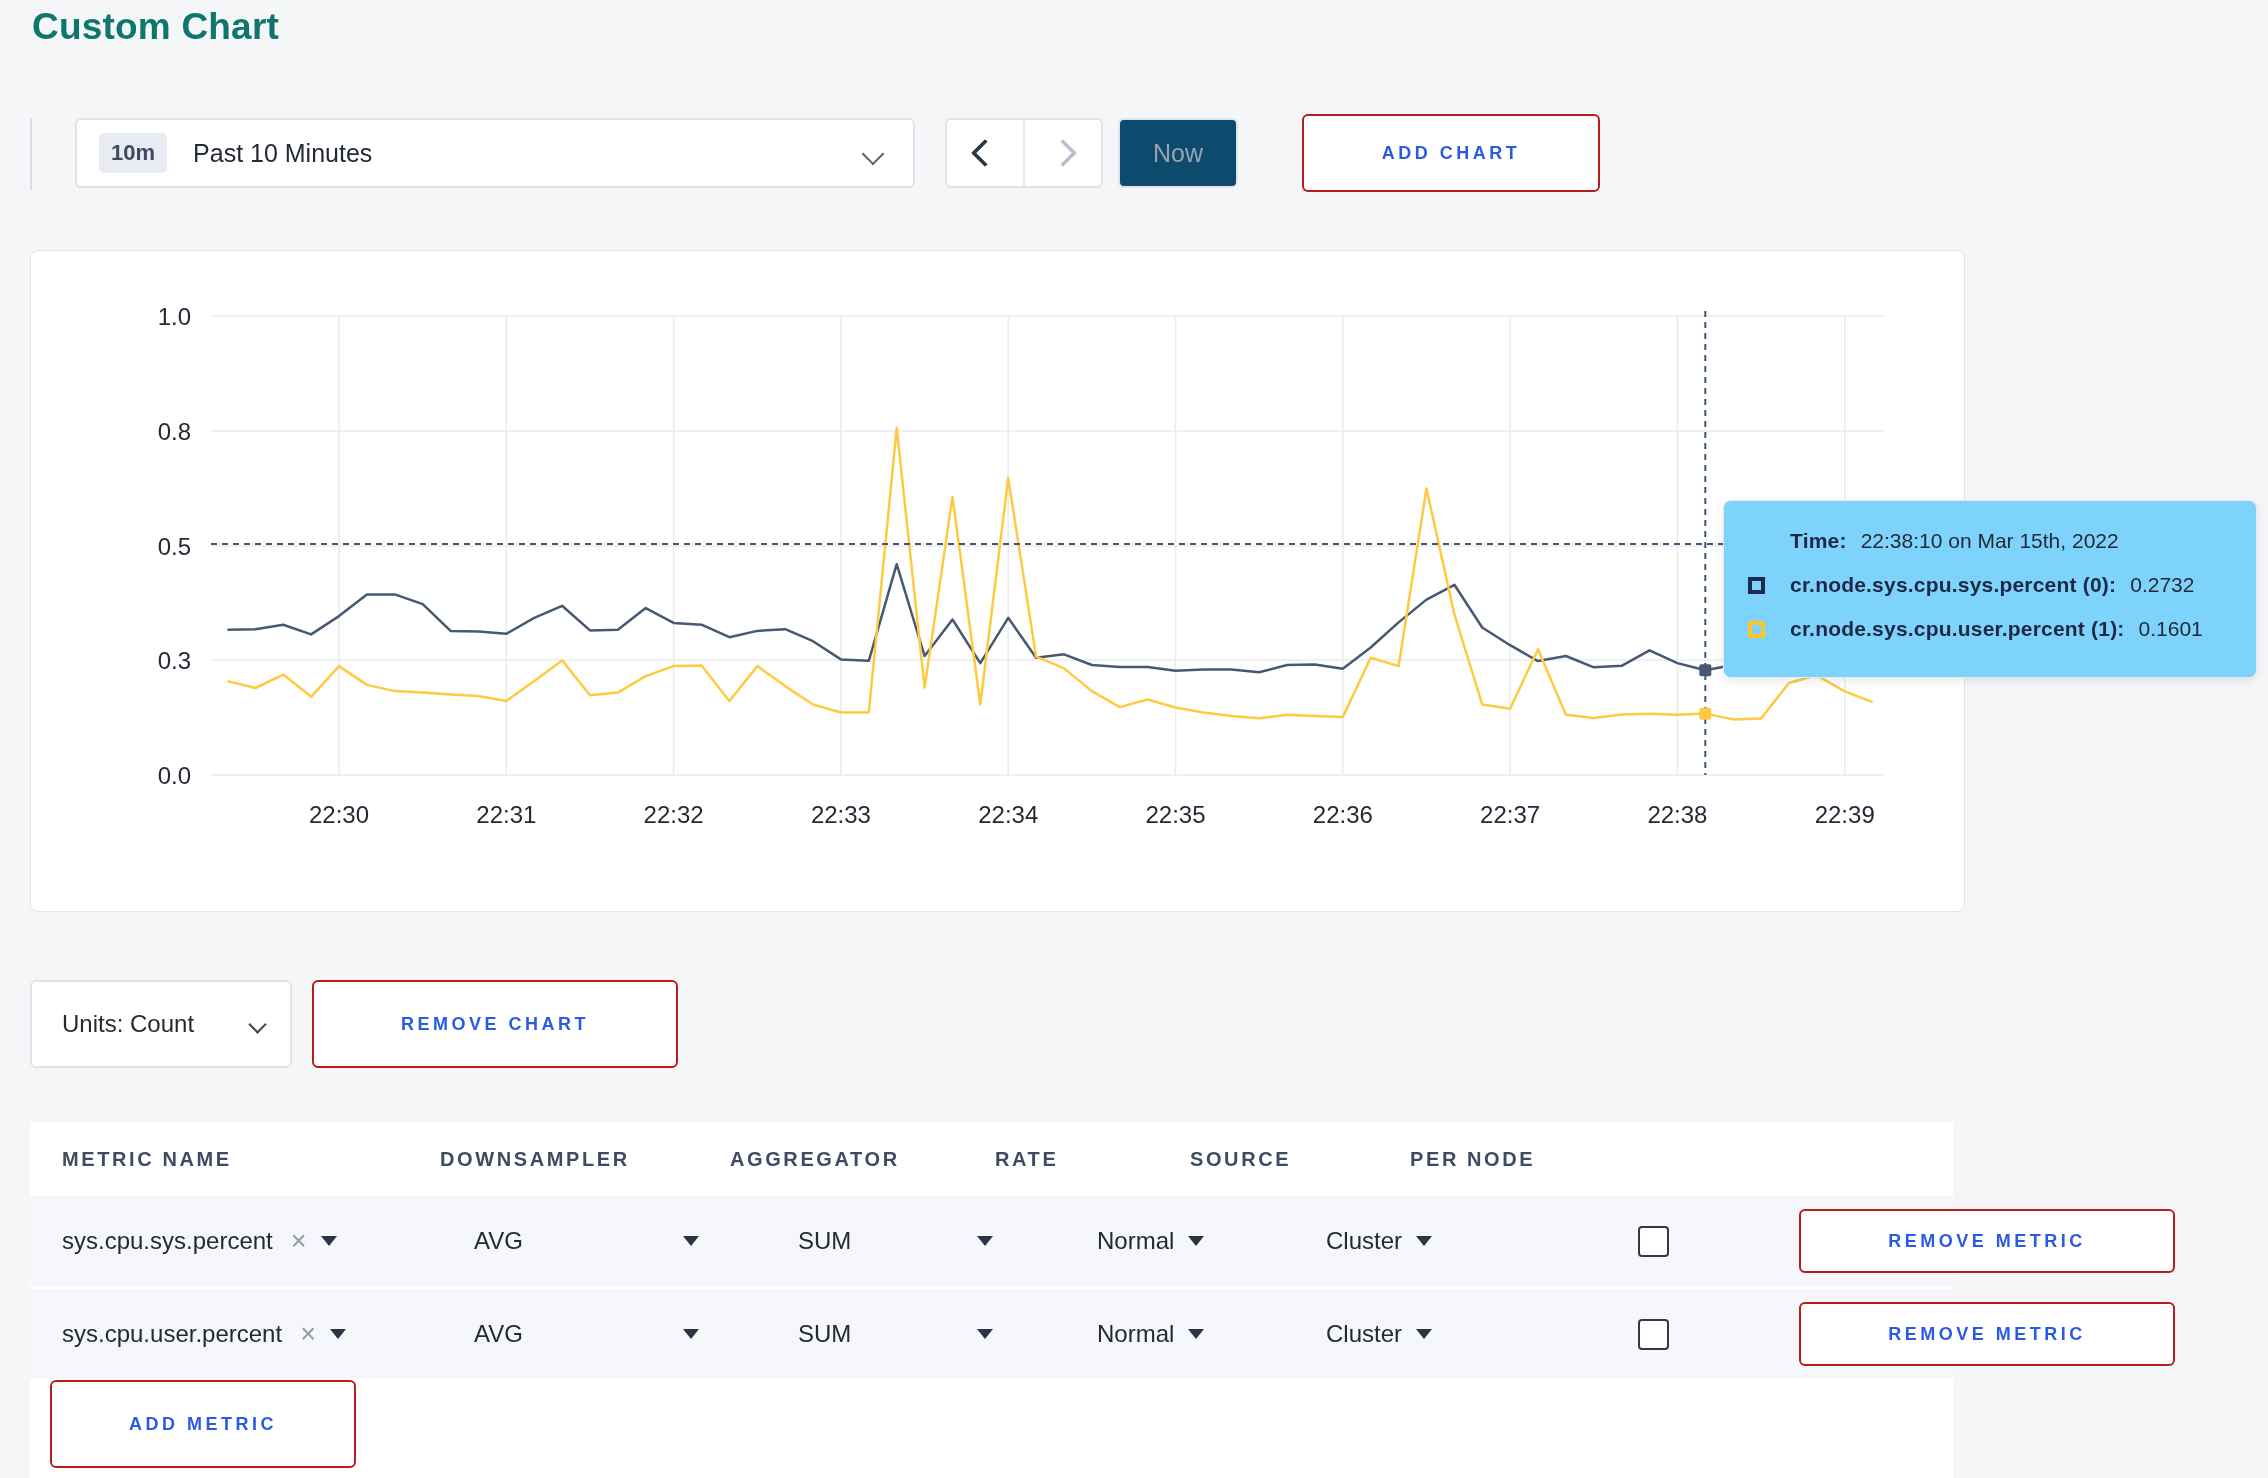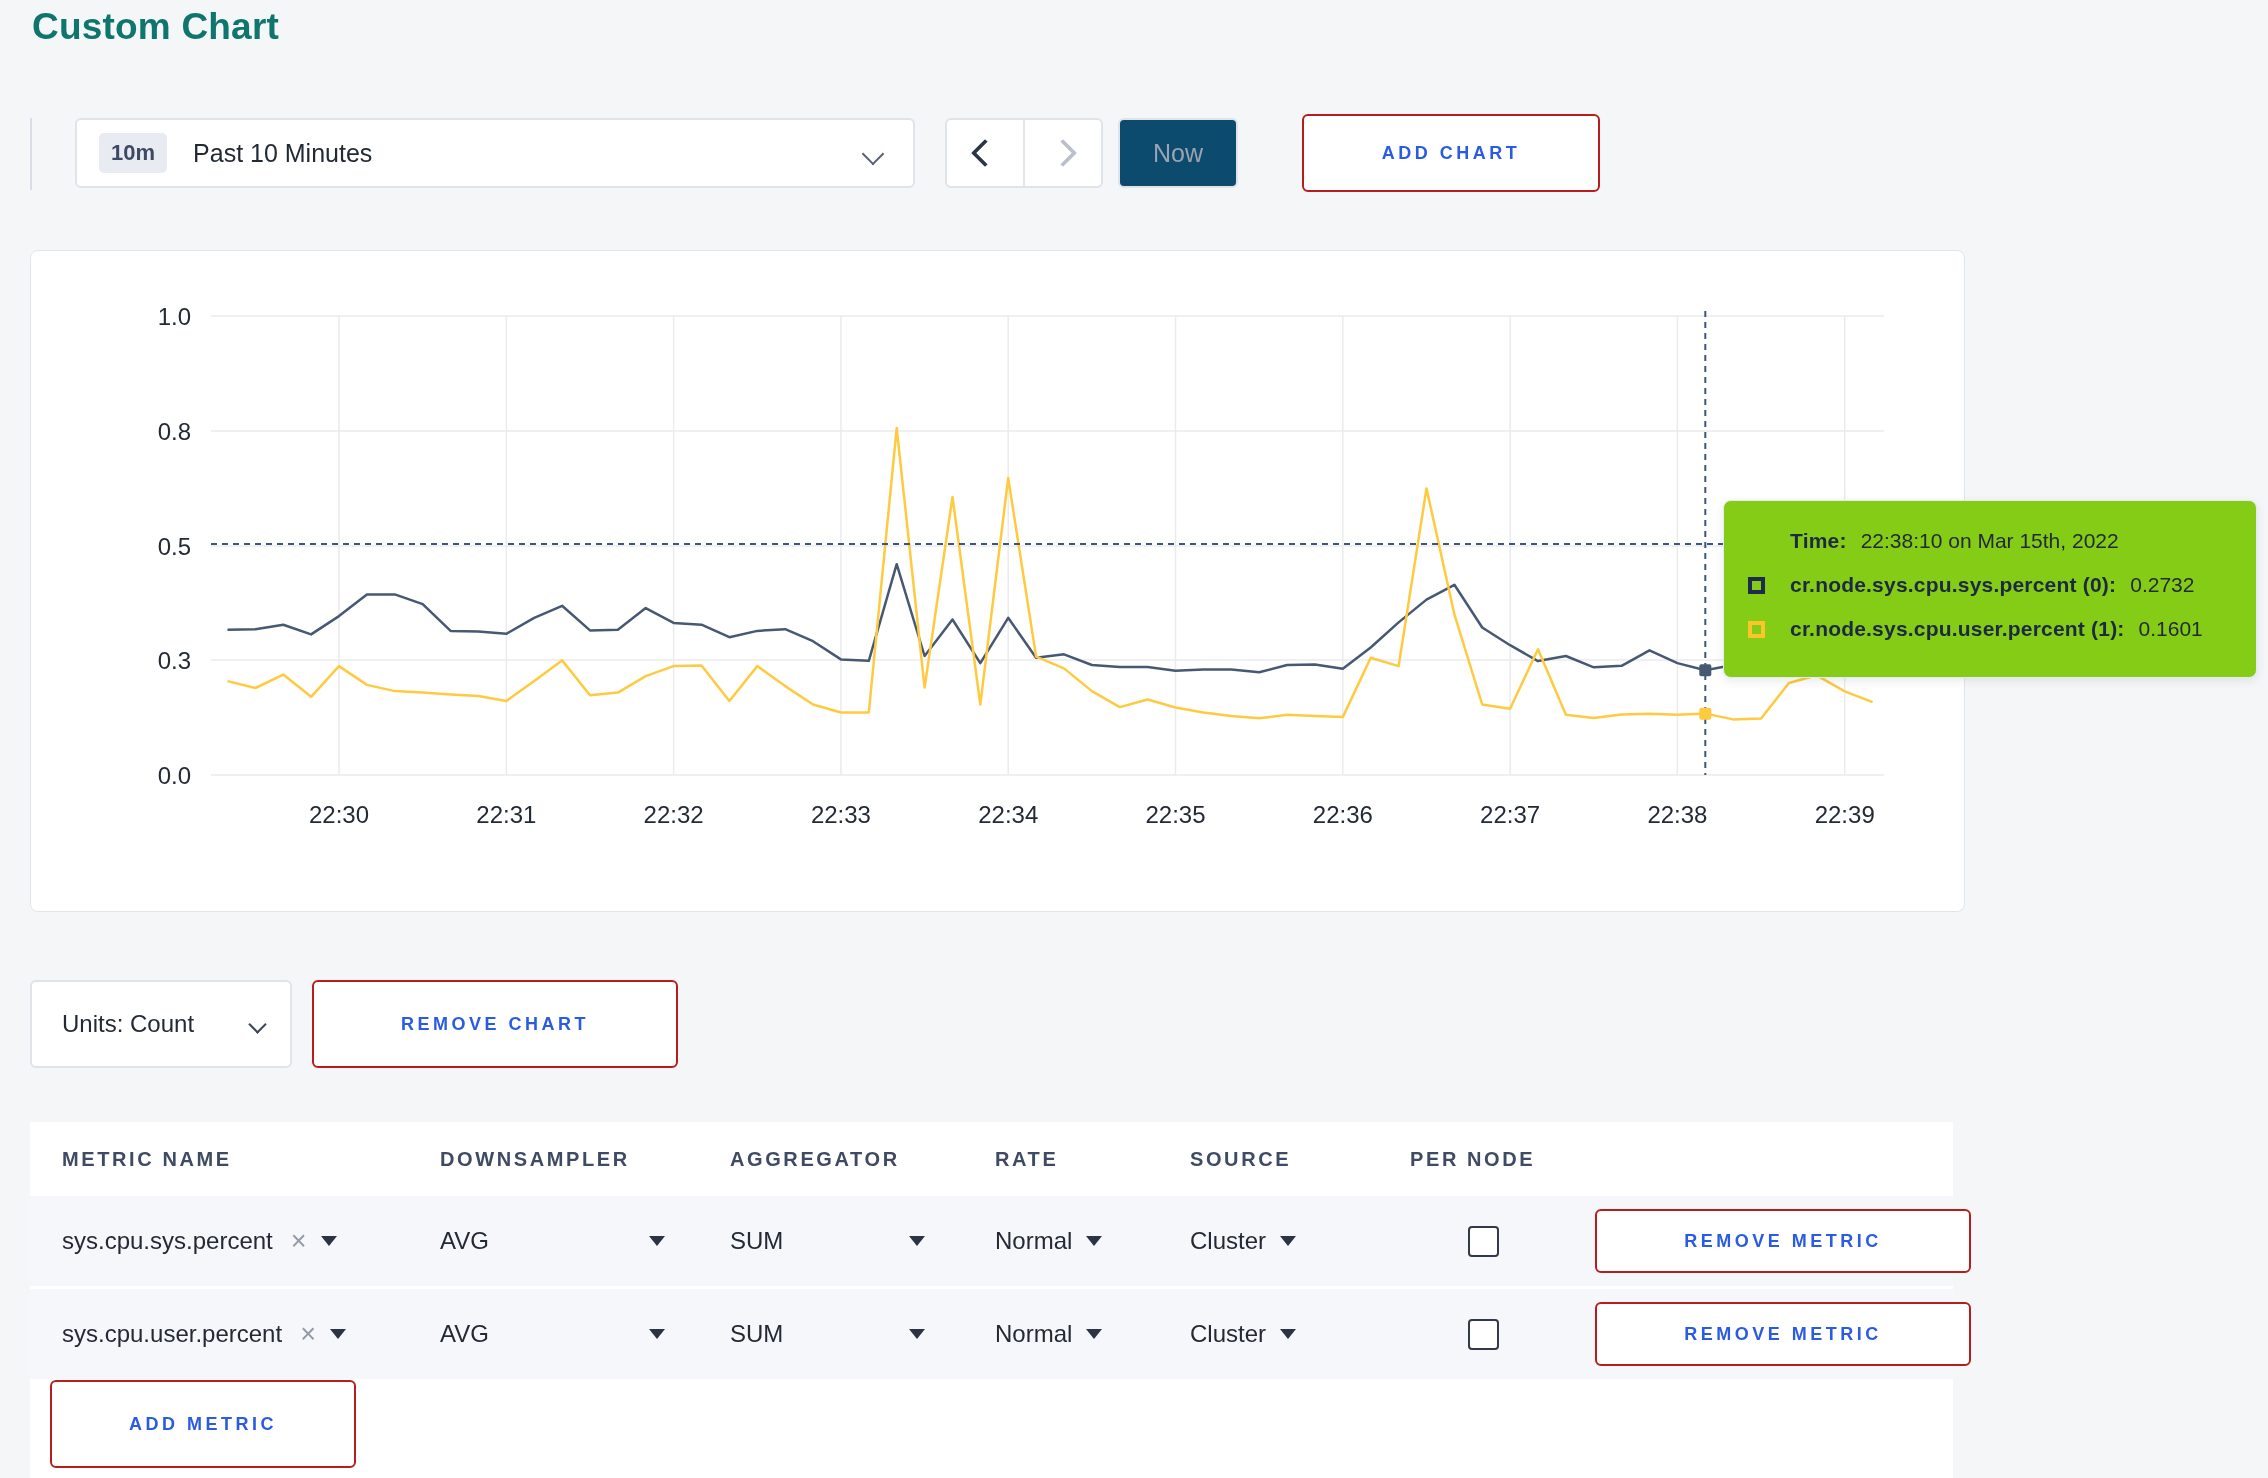--- a/index.html
+++ b/index.html
@@ -55,21 +55,21 @@
   
   .chart-card{
     position:absolute;left:30px;top:250px;width:1933px;height:660px;
     background:#fff;border:1px solid #e2e5ec;border-radius:8px;
   }
   .chart-svg{position:absolute;left:0;top:0;}
   .chart-svg text{font-family:"Liberation Sans",sans-serif;font-size:24px;fill:#242a35;}
   
   .tooltip{
     position:absolute;left:1692px;top:249px;width:534px;height:178px;
-    background:#84cc16;border:1px solid #e7e9f0;border-radius:8px;
+    background:#7dd3fc;border:1px solid #e7e9f0;border-radius:8px;
     box-shadow:0 3px 10px rgba(40,50,80,.10);
     box-sizing:border-box;padding:28px 20px 0 24px;z-index:5;
   }
   .tt-row{display:flex;align-items:center;margin-bottom:20px;}
   .tt-swatch{width:17px;height:17px;box-sizing:border-box;border:4px solid transparent;margin-right:25px;flex:none;}
   .tt-label{font-size:21px;font-weight:700;color:#1d2843;letter-spacing:.2px;}
   .tt-value{font-size:21px;color:#242a35;margin-left:14px;}
   
   .units-select{
     position:absolute;left:30px;top:980px;width:262px;height:88px;
@@ -82,21 +82,21 @@
   
   .metrics-panel{
     position:absolute;left:30px;top:1122px;width:1923px;height:356px;background:#fff;
   }
   .tbl-grid{
     display:grid;grid-template-columns:378px 290px 265px 195px 220px 165px auto;
     align-items:center;box-sizing:border-box;padding-left:32px;
   }
   .tbl-header{height:74px;}
   .th{font-size:20px;font-weight:700;letter-spacing:2.6px;color:#3f4a63;}
-  .metric-row{height:90px;background:#f6f7fa;margin-bottom:3px;position:relative;}
+  .metric-row{height:90px;background:#f6f7fa;margin-bottom:3px;position:relative;gap:34px;}
   .cell{display:flex;align-items:center;font-size:24px;color:#242a35;}
   .caret{width:0;height:0;border-left:8px solid transparent;border-right:8px solid transparent;border-top:10px solid #2c3343;display:inline-block;margin-left:14px;flex:none;}
   .x-icon{color:#939aa8;font-size:27px;margin-left:18px;line-height:1;cursor:pointer;}
   .sel-wide{justify-content:space-between;width:225px;cursor:pointer;}
   .sel-wide2{justify-content:space-between;width:195px;cursor:pointer;}
   .sel-inline{cursor:pointer;}
   .pn-box{width:31px;height:31px;appearance:none;-webkit-appearance:none;background:#fff;border:2.5px solid #323a49;border-radius:4px;margin:0 0 0 58px;cursor:pointer;}
   .remove-metric-btn{width:376px;height:64px;margin-left:20px;}
   .add-metric-btn{position:absolute;left:20px;top:258px;width:306px;height:88px;}
 </style>

